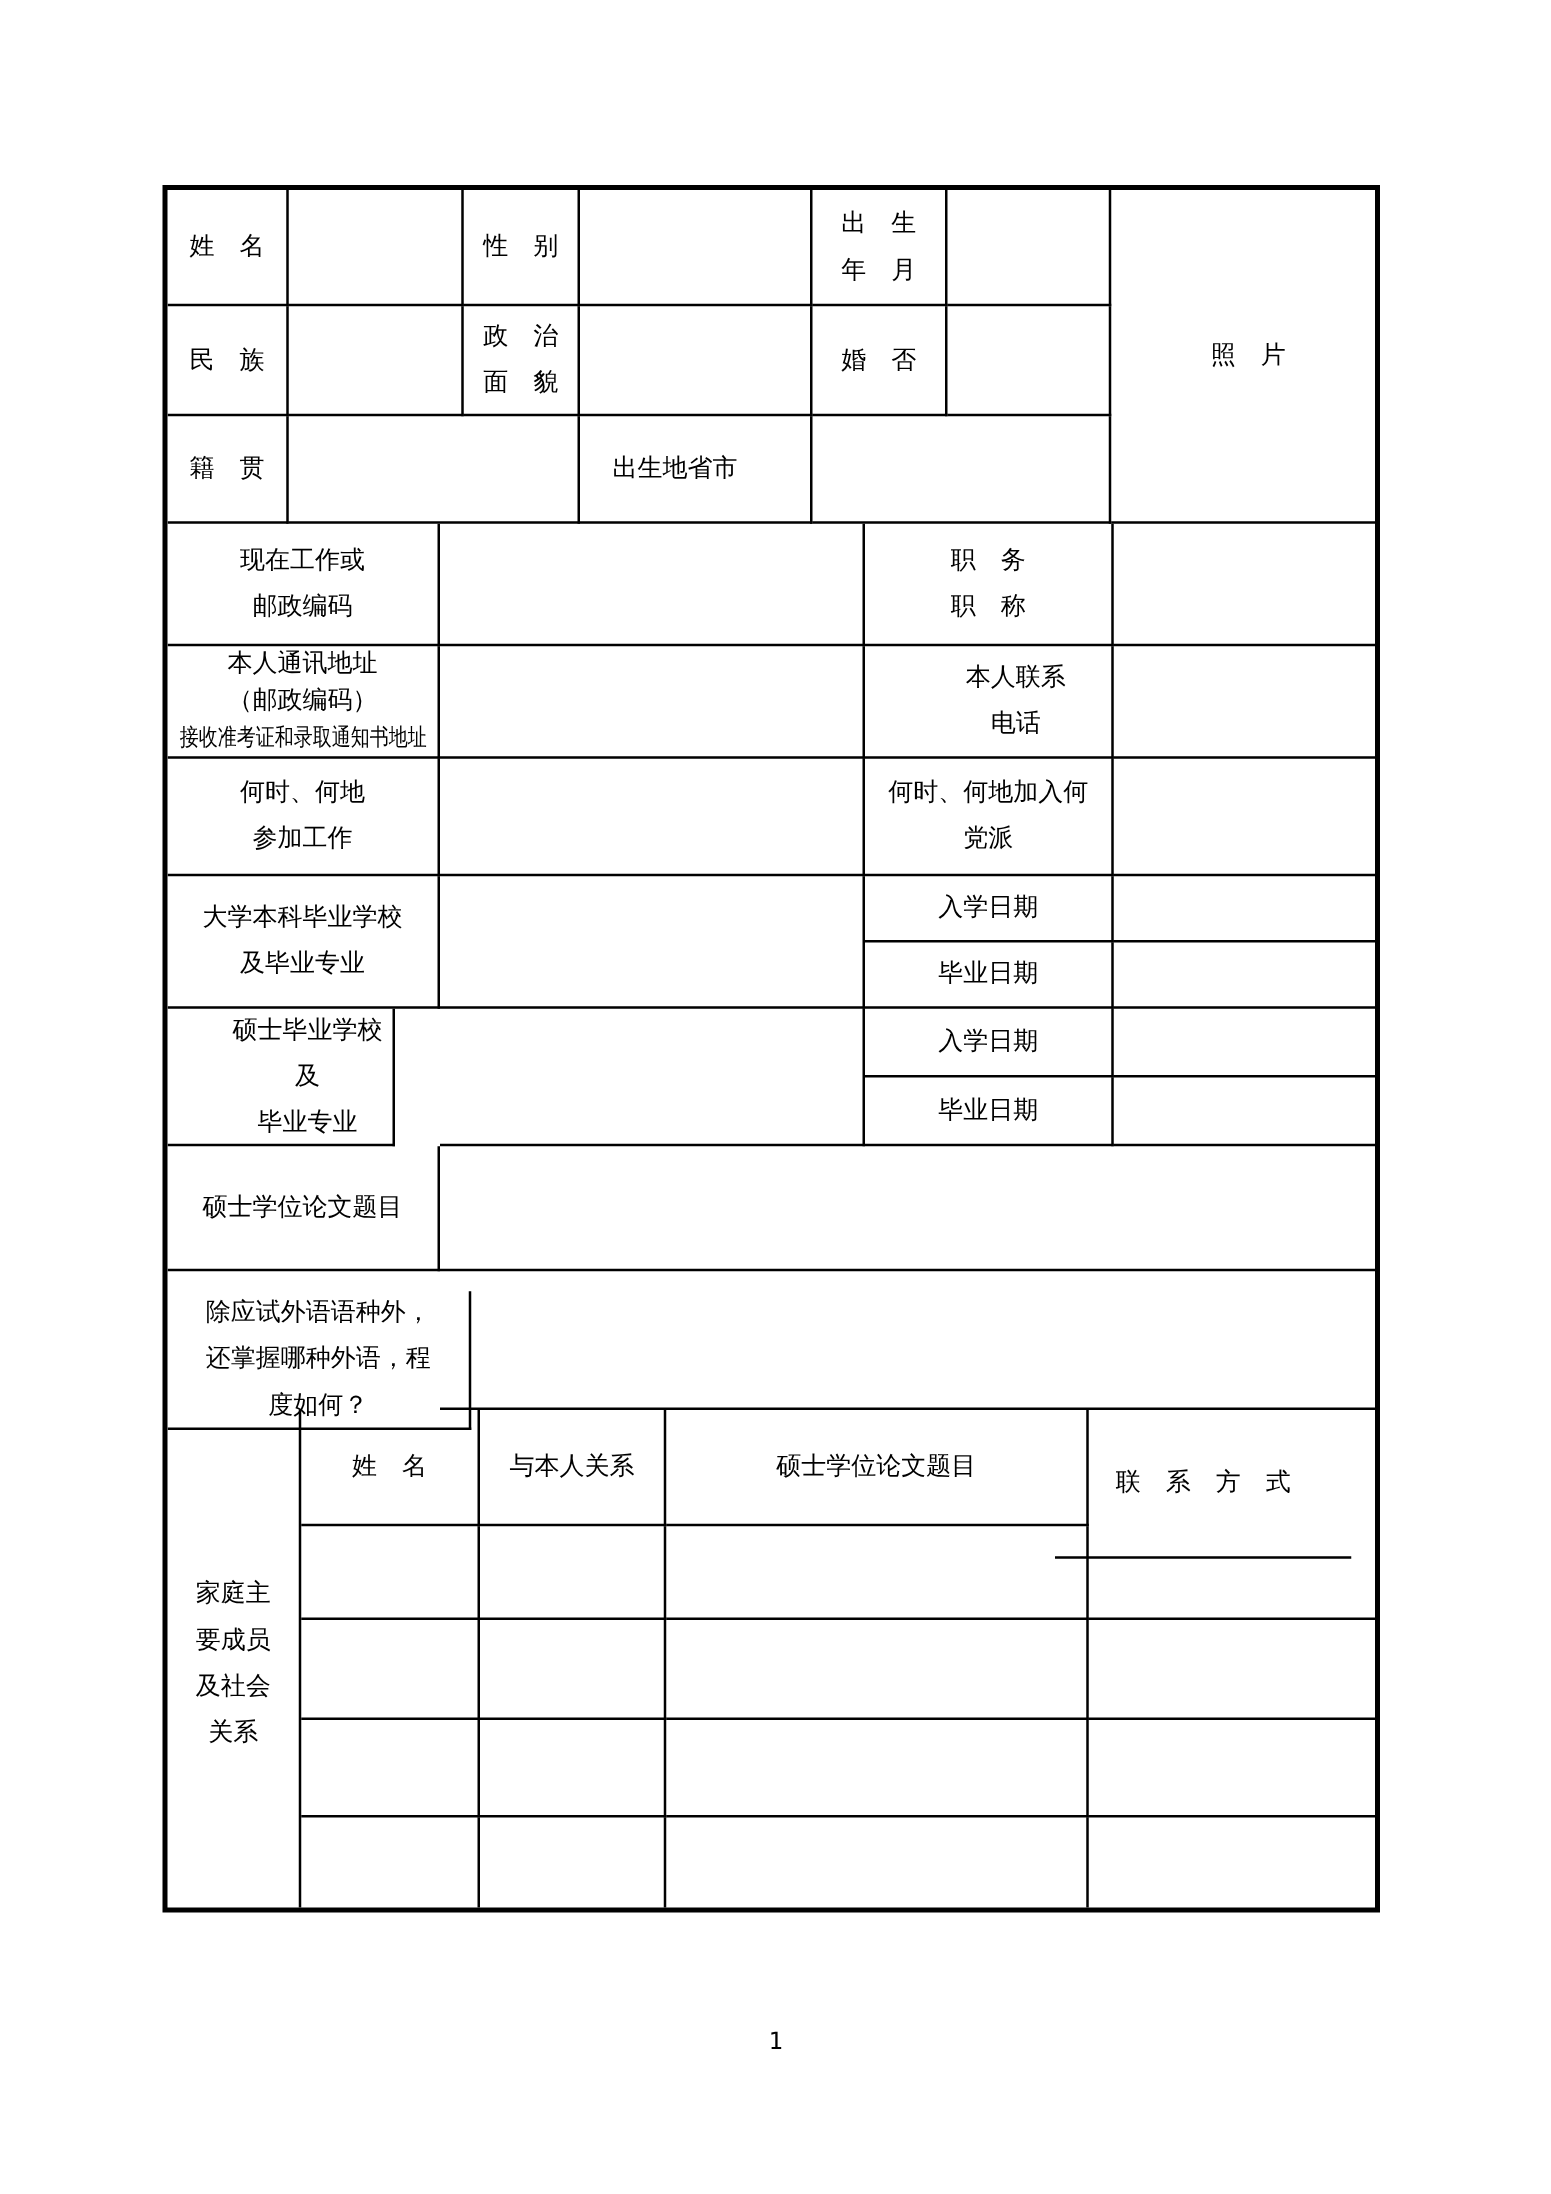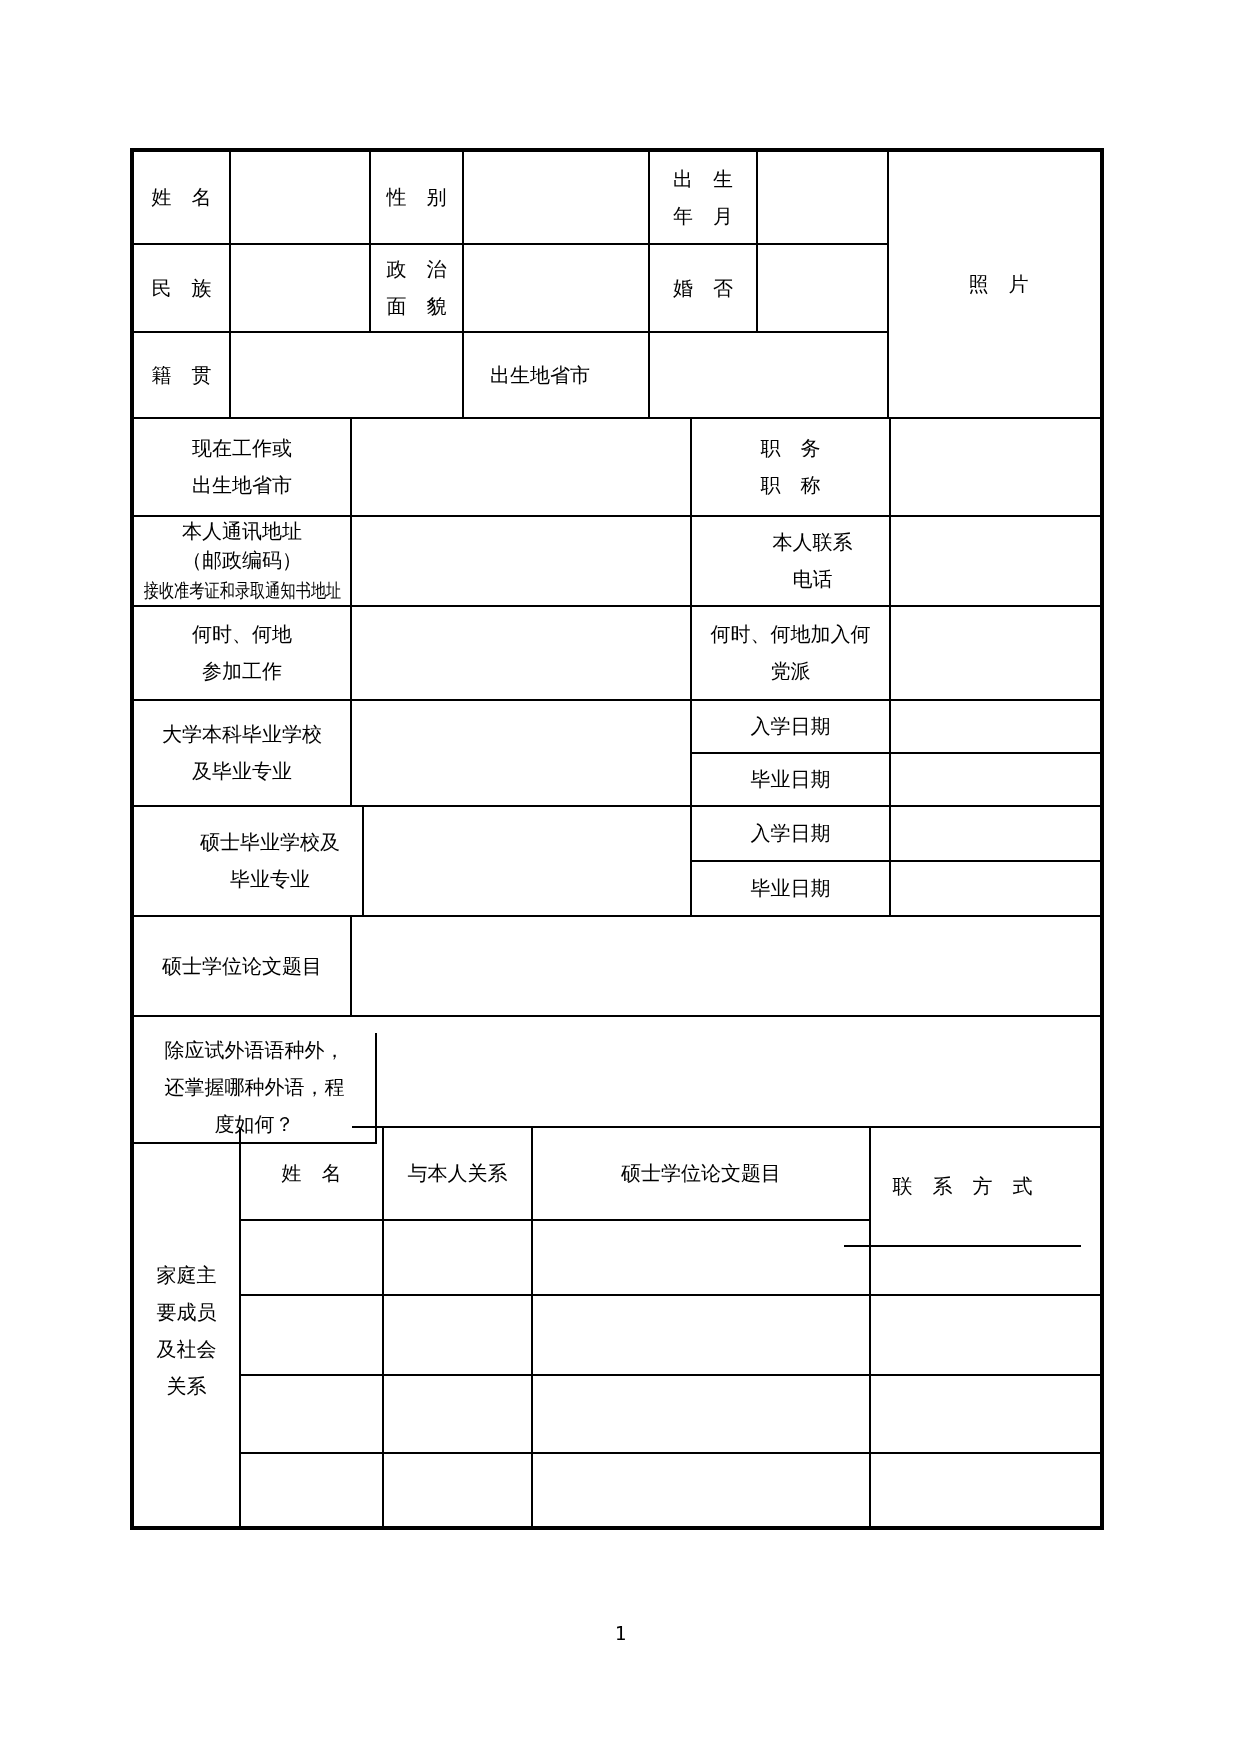--- a/index.html
+++ b/index.html
@@ -79,21 +79,21 @@
     <div class="cell br bb" style="left:330px;top:93px;width:186px;height:88px;"></div>
     <div class="cell br bb" style="left:516px;top:93px;width:108px;height:88px;">婚　否</div>
     <div class="cell br bb" style="left:624px;top:93px;width:131px;height:88px;"></div>
 
     <div class="cell br bb" style="left:0;top:181px;width:97px;height:86px;">籍　贯</div>
     <div class="cell br bb" style="left:97px;top:181px;width:233px;height:86px;"></div>
     <div class="cell br bb left-align" style="left:330px;top:181px;width:186px;height:86px;">出生地省市</div>
     <div class="cell br bb" style="left:516px;top:181px;width:239px;height:86px;"></div>
 
     <div class="cell br bb" style="left:0;top:267px;width:218px;height:98px;">现在工作或
-出生地省市</div>
+邮政编码</div>
     <div class="cell br bb" style="left:218px;top:267px;width:340px;height:98px;"></div>
     <div class="cell br bb" style="left:558px;top:267px;width:199px;height:98px;">职　务
 职　称</div>
     <div class="cell bb" style="left:757px;top:267px;width:217px;height:98px;"></div>
 
     <div class="cell br bb addr" style="left:0;top:365px;width:218px;height:90px;">
       <span>本人通讯地址</span>
       <span>（邮政编码）</span>
       <span class="addr-note">接收准考证和录取通知书地址</span>
     </div>
@@ -110,21 +110,21 @@
     <div class="cell bb" style="left:757px;top:455px;width:217px;height:94px;"></div>
 
     <div class="cell br bb" style="left:0;top:549px;width:218px;height:106px;">大学本科毕业学校
 及毕业专业</div>
     <div class="cell br bb" style="left:218px;top:549px;width:340px;height:106px;"></div>
     <div class="cell br bb" style="left:558px;top:549px;width:199px;height:53px;">入学日期</div>
     <div class="cell bb" style="left:757px;top:549px;width:217px;height:53px;"></div>
     <div class="cell br bb" style="left:558px;top:602px;width:199px;height:53px;">毕业日期</div>
     <div class="cell bb" style="left:757px;top:602px;width:217px;height:53px;"></div>
 
-    <div class="cell br bb" style="left:0;top:655px;width:230px;height:110px;padding-left:44px;">硕士毕业学校及
+    <div class="cell br bb" style="left:0;top:655px;width:182px;height:110px;padding-left:44px;">硕士毕业学校及
 毕业专业</div>
     <div class="cell br bb" style="left:218px;top:655px;width:340px;height:110px;"></div>
     <div class="cell br bb" style="left:558px;top:655px;width:199px;height:55px;">入学日期</div>
     <div class="cell bb" style="left:757px;top:655px;width:217px;height:55px;"></div>
     <div class="cell br bb" style="left:558px;top:710px;width:199px;height:55px;">毕业日期</div>
     <div class="cell bb" style="left:757px;top:710px;width:217px;height:55px;"></div>
 
     <div class="cell br bb" style="left:0;top:765px;width:218px;height:100px;">硕士学位论文题目</div>
     <div class="cell bb" style="left:218px;top:765px;width:756px;height:100px;"></div>
 

